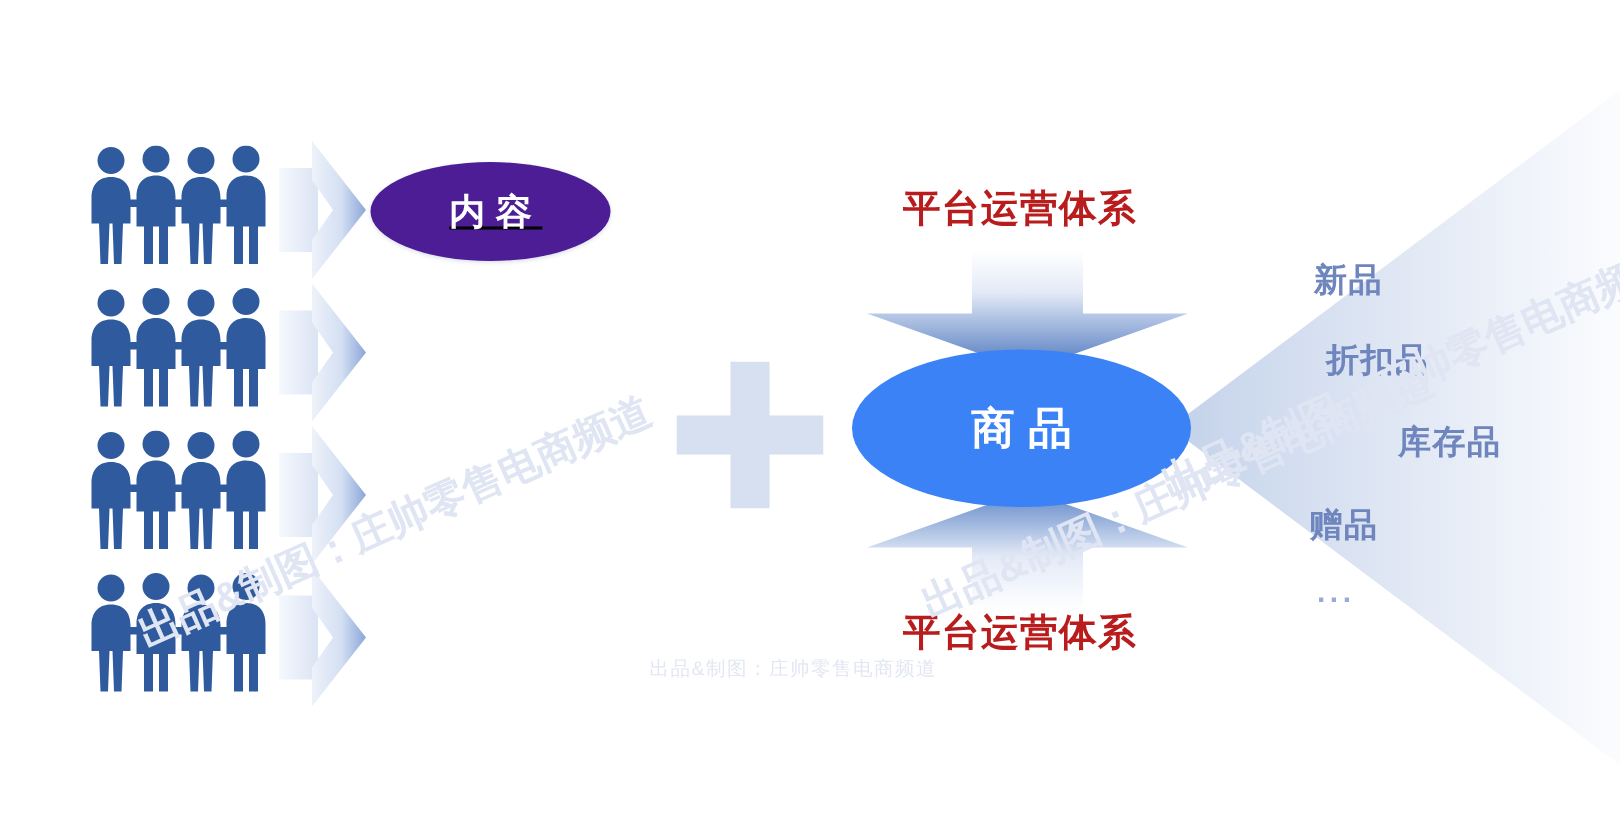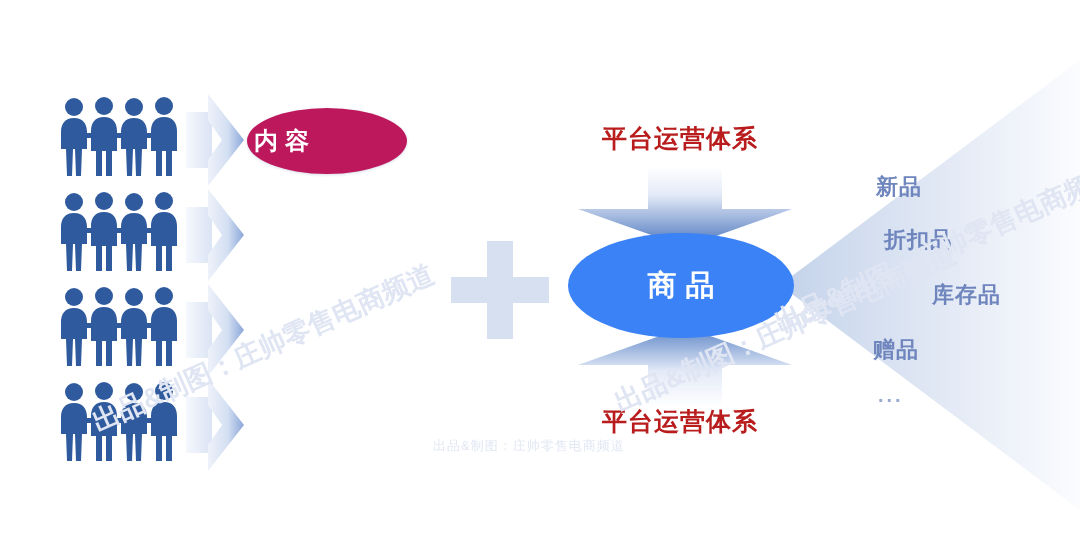--- a/index.html
+++ b/index.html
@@ -34,24 +34,26 @@
     height: 92px;
   }
   .chevron svg { display: block; width: 70px; height: 92px; }
 
   
   .channel-ellipse {
     position: absolute;
     width: 160px;
     height: 66px;
     border-radius: 50%;
-    background: #be185d;
+    background: #4c1d95;
     display: flex;
     align-items: center;
+    justify-content: center;
     box-shadow: 0 1px 3px rgba(40,70,130,0.18);
+    text-decoration: underline;
   }
   .channel-ellipse .lbl {
     color: #ffffff;
     font-size: 24px;
     font-weight: bold;
     letter-spacing: 7px;
     text-indent: 7px;
     white-space: nowrap;
   }
 

